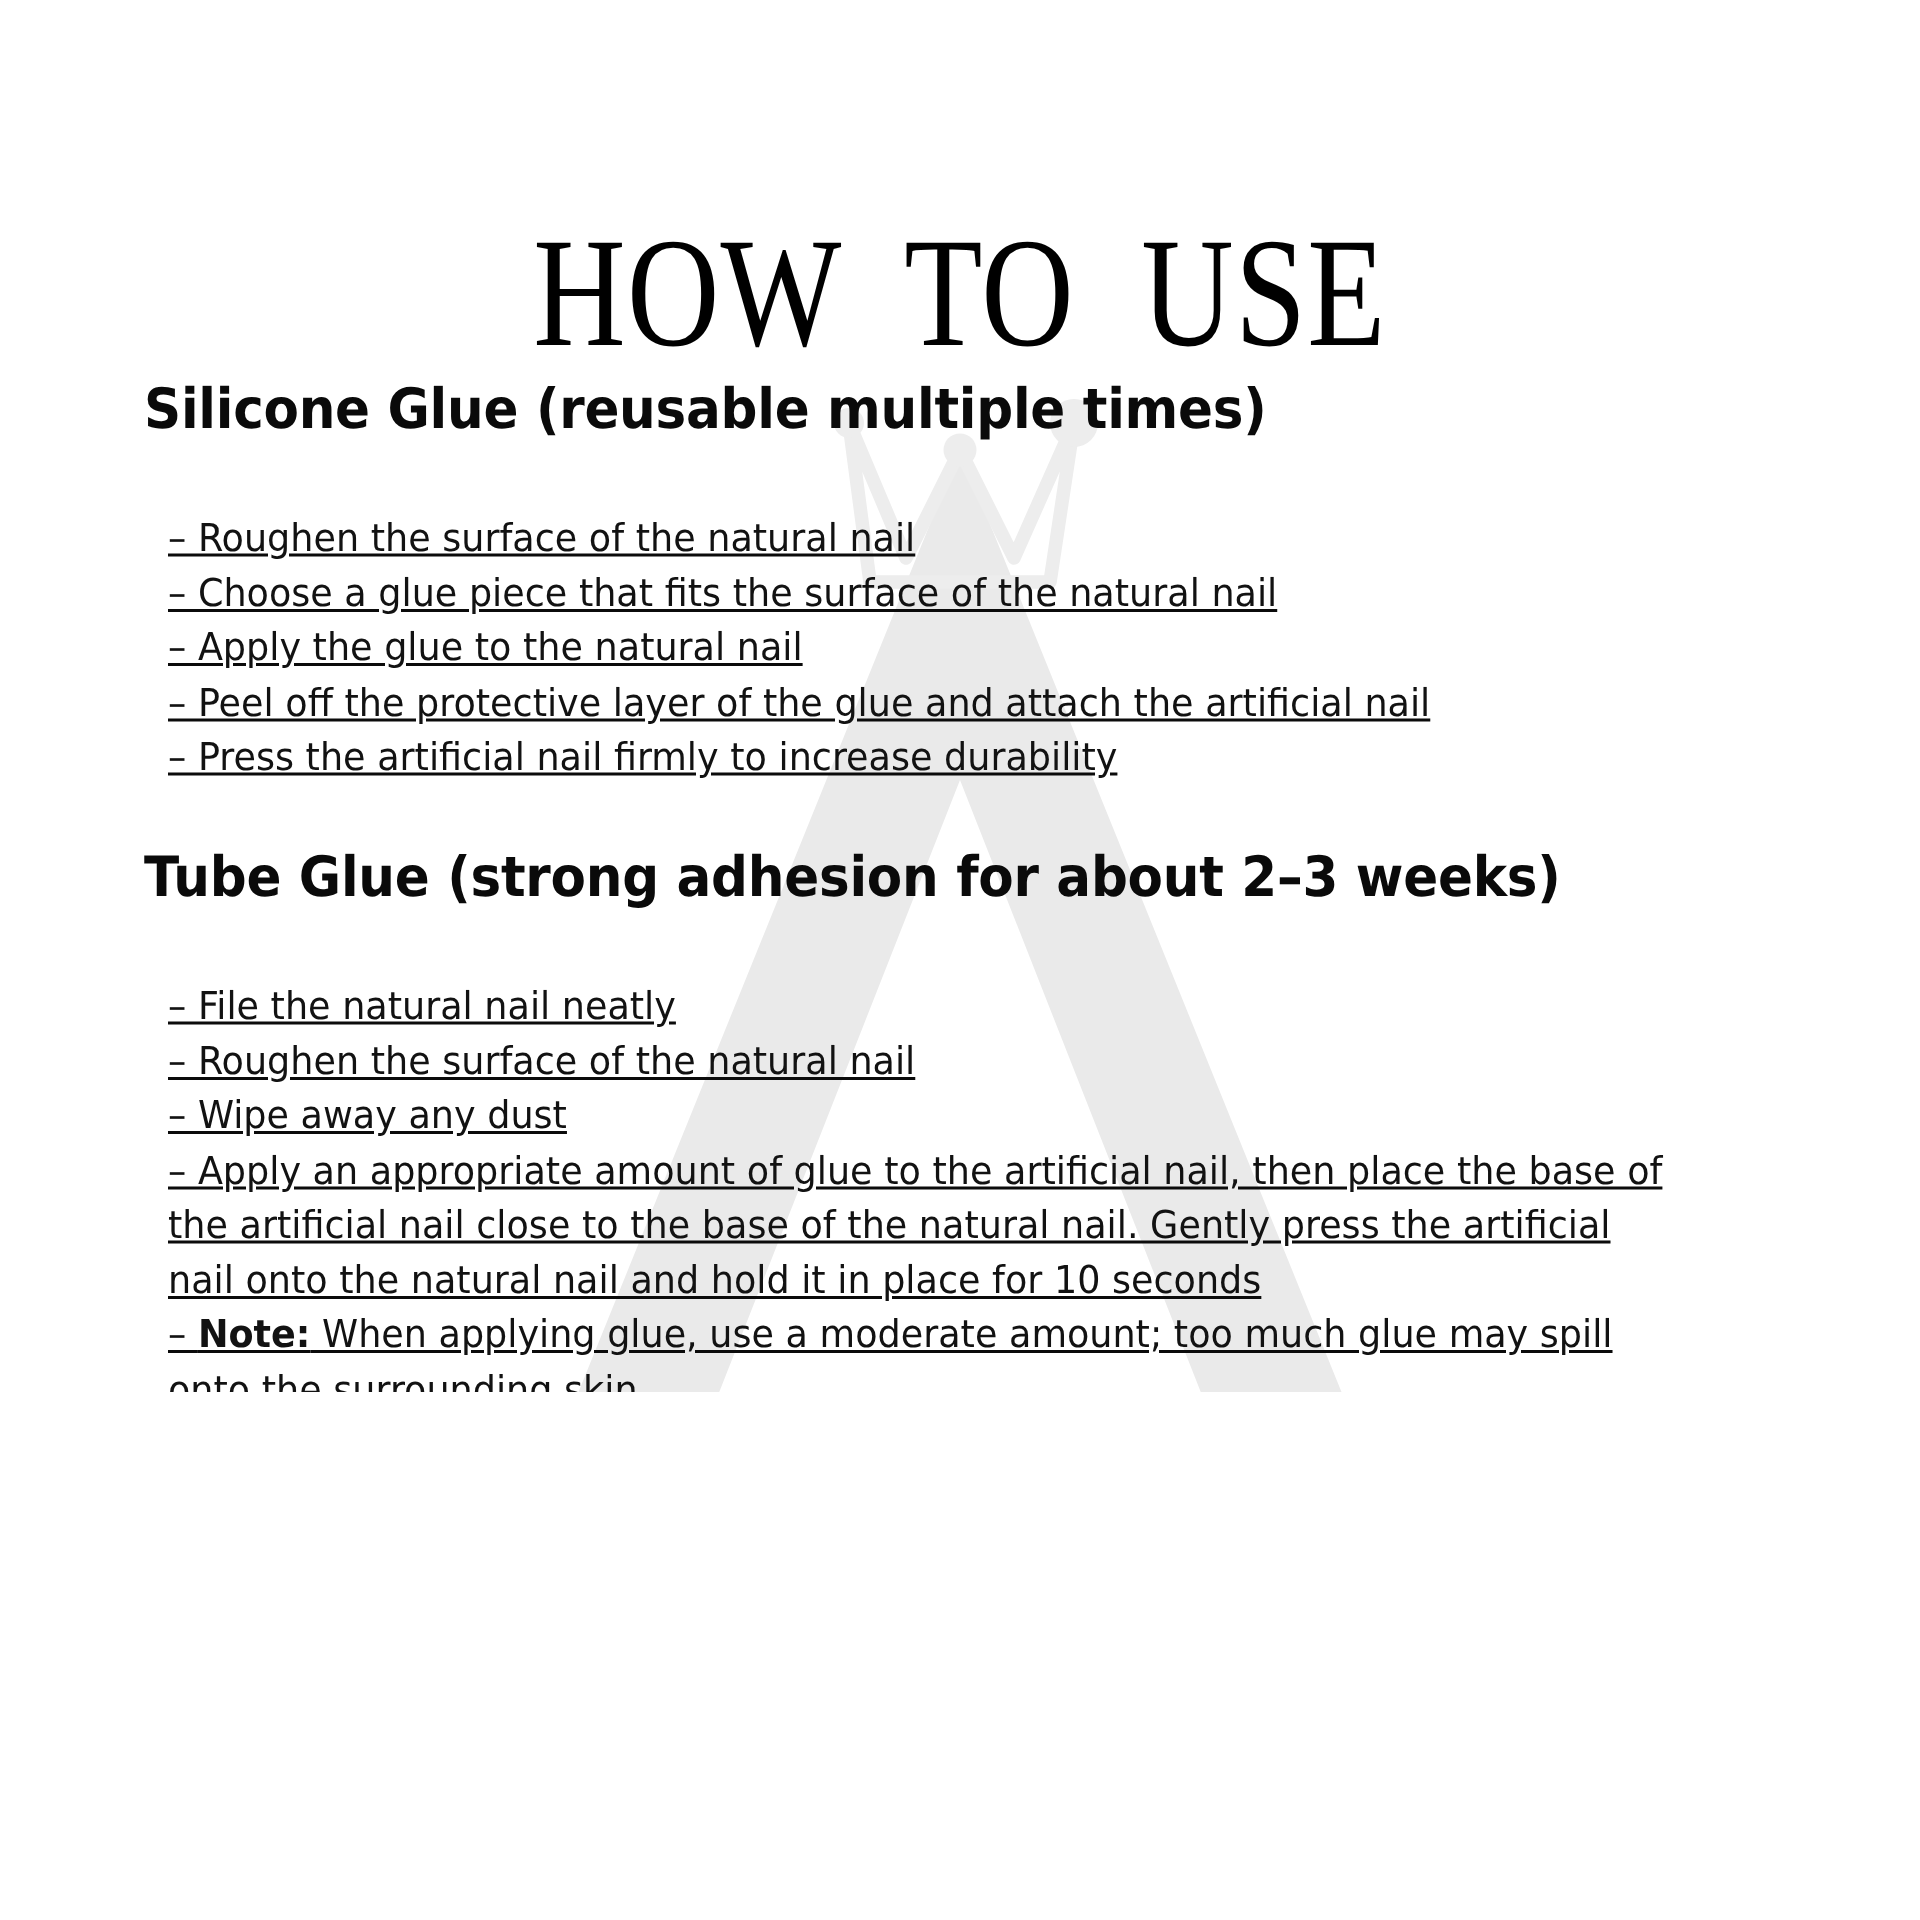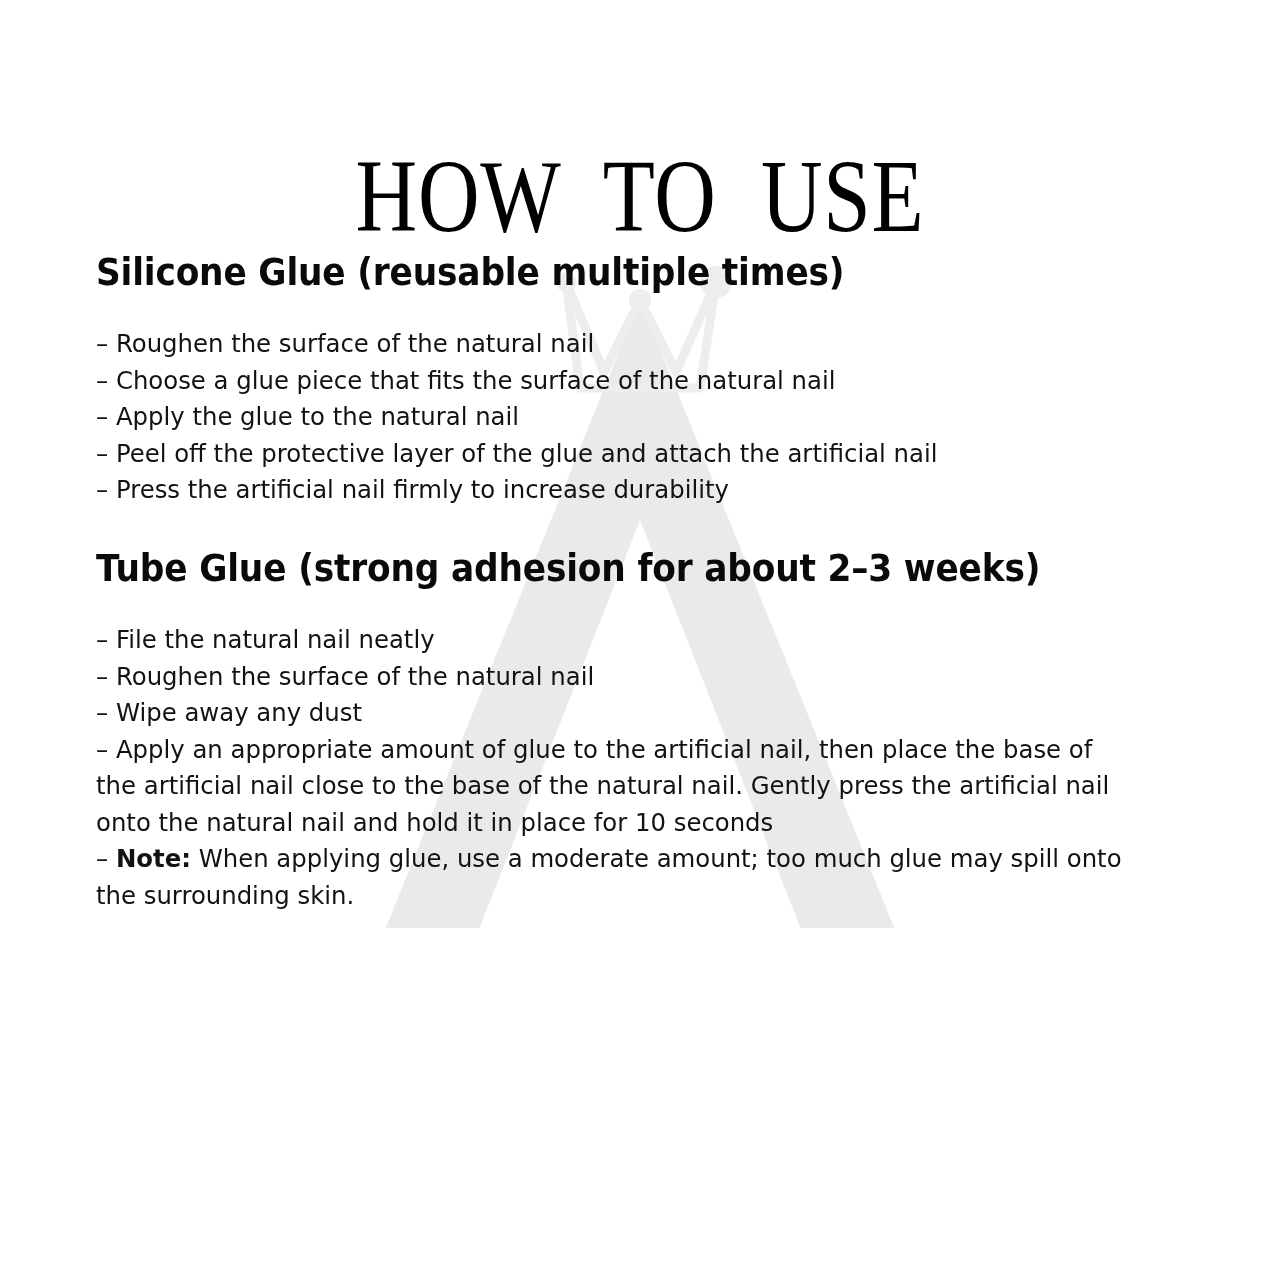--- a/index.html
+++ b/index.html
@@ -74,22 +74,23 @@
     white-space: nowrap;
     margin: 0;
   }
 
   .section-1 .section-heading { font-size: 37px; }
   .section-2 .section-heading { font-size: 37px; }
   .section-3 .section-heading { font-size: 37px; }
 
   .section-list {
     list-style: none;
-    margin: 0;
+    margin: 16px;
     padding: 0;
+    text-decoration: underline;
   }
 
   .list-item,
   .para {
     font-family: "DejaVu Sans", sans-serif;
     font-weight: 400;
     font-size: 25.5px;
     line-height: 36.5px;
     color: #121212;
     transform: scaleX(0.955);

